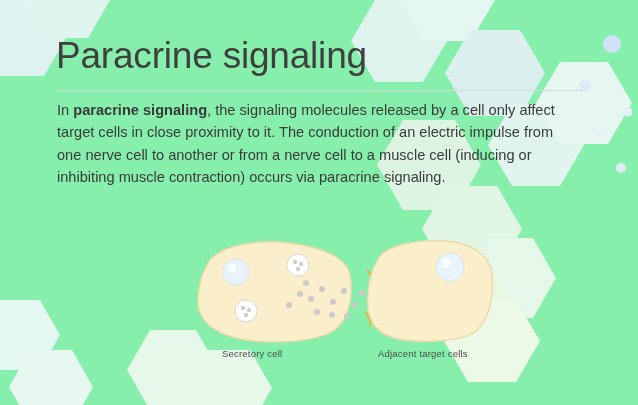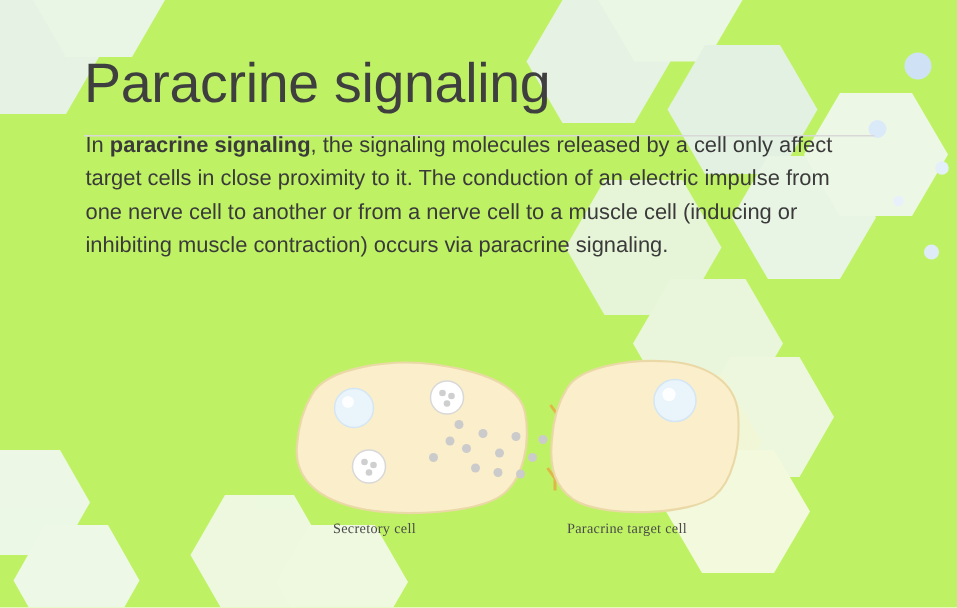--- a/index.html
+++ b/index.html
@@ -4,21 +4,21 @@
 <style>
   html, body {
     margin: 0;
     padding: 0;
     background: #ffffff;
   }
   #slide {
     position: relative;
     width: 638px;
     height: 405px;
-    background: #bef264;
+    background: #86efac;
     overflow: hidden;
     font-family: "Liberation Sans", sans-serif;
   }
   
   .hex-layer {
     position: absolute;
     inset: 0;
     pointer-events: none;
   }
   
@@ -38,21 +38,21 @@
     left: 56px;
     top: 90px;
     width: 527px;
     height: 1px;
     background: #d8d8d8;
   }
   
   .body-text {
     position: absolute;
     left: 57px;
-    top: 86px;
+    top: 99px;
     width: 522px;
     font-size: 14.6px;
     line-height: 22.3px;
     color: #3a3a3a;
   }
   .body-text b { font-weight: bold; }
 
   
   .figure {
     position: absolute;
@@ -68,21 +68,20 @@
     font-size: 9.5px;
     color: #5b5b5b;
     letter-spacing: .2px;
   }
   .fig-caption .lbl { font-weight: normal; }
   .cell-label {
     position: absolute;
     font-size: 9.5px;
     color: #4a4a4a;
     letter-spacing: .2px;
-    font-family: Liberation Serif, serif;
   }
   .lbl-secretory { left: 72px; top: 133px; }
   .lbl-adjacent  { left: 228px; top: 133px; }
   svg { display:block; }
 </style>
 </head>
 <body>
 
 <div id="slide">
 
@@ -172,16 +171,16 @@
 
       <g>
         <path d="M228,44 C236,30 268,24 296,26 C322,28 340,40 342,60 C344,84 338,106 326,116
                  C310,128 258,130 236,120 C220,112 216,96 218,78 C219,64 223,52 228,44 Z" fill="#fbeecb" stroke="#ead9a7" stroke-width="1.4"></path>
         <circle cx="300" cy="52" r="14" fill="#eaf4fb" stroke="#d4e6f3" stroke-width="1"></circle>
         <circle cx="296" cy="48" r="4.5" fill="#ffffff" opacity="0.9"></circle>
       </g>
     </svg>
 
     <div class="cell-label lbl-secretory">Secretory cell</div>
-    <div class="cell-label lbl-adjacent">Paracrine target cell</div>
+    <div class="cell-label lbl-adjacent">Adjacent target cells</div>
   </div>
 
 </div>
 
 </body></html>

